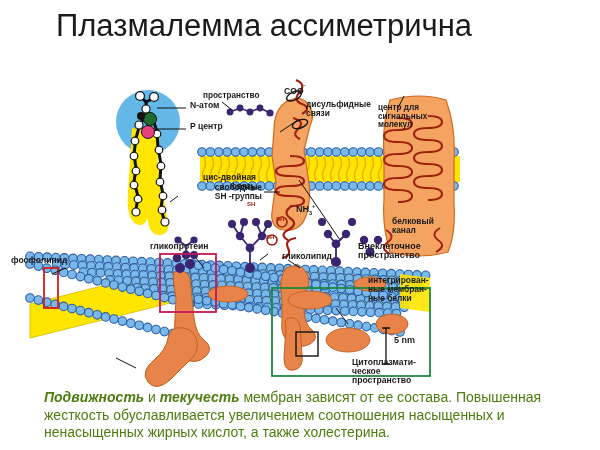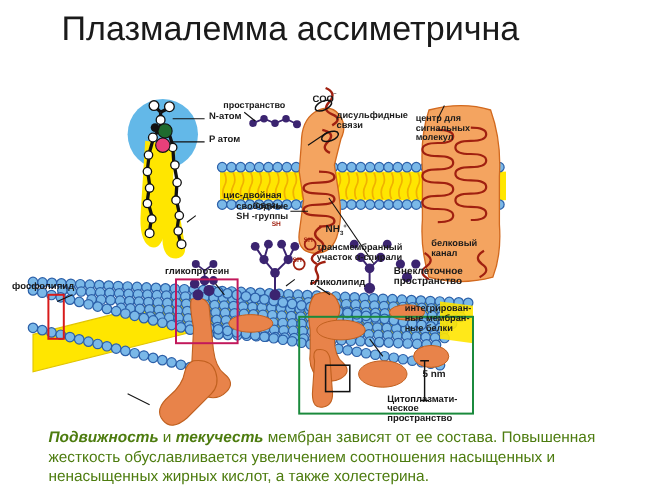--- a/index.html
+++ b/index.html
@@ -659,50 +659,48 @@
     <path d="M66 196 L52 202"></path>
     <path d="M196 186 L204 196"></path>
     <path d="M260 188 L268 182"></path>
     <path d="M288 188 L300 196"></path>
     <path d="M336 236 L348 252"></path>
     <path d="M116 286 L136 296"></path>
   </g>
 </svg>
 
 <div class="lbl" style="left:190px;top:29px;font-size:8.6px;">N-атом</div>
-<div class="lbl" style="left:190px;top:50px;font-size:8.6px;">P атом</div>
+<div class="lbl" style="left:190px;top:50px;font-size:8.6px;">P центр</div>
 <div class="lbl" style="left:182px;top:101px;font-size:8.4px;text-align:right;width:74px;">цис-двойная
 связь</div>
 <div class="lbl" style="left:203px;top:20px;font-size:8.2px;">пространство</div>
 <div class="lbl" style="left:284px;top:14px;font-size:8.6px;"><span>COO</span><sup>‾</sup></div>
 <div class="lbl" style="left:306px;top:28px;font-size:8.4px;">дисульфидные
 связи</div>
 <div class="lbl" style="left:378px;top:10px;font-size:8.2px;margin-top:22px;">центр для
 сигнальных
 молекул</div>
 <div class="lbl" style="left:196px;top:111px;font-size:8.4px;text-align:right;width:66px;">свободные
 SH -группы</div>
 <div class="lbl" style="left:296px;top:132px;font-size:9px;"><span>NH</span><sub>3</sub><sup>+</sup></div>
-<div class="lbl" style="left:288px;top:148px;font-size:8.4px;">трансмембранный
-участок α-спирали</div>
 <div class="lbl" style="left:392px;top:145px;font-size:8.4px;">белковый
 канал</div>
 <div class="lbl" style="left:276px;top:144px;font-size:6px;color:#a02010;">SH</div>
 <div class="lbl" style="left:266px;top:162px;font-size:6px;color:#a02010;">SH</div>
 <div class="lbl" style="left:247px;top:129px;font-size:6px;color:#a02010;">SH</div>
 
 <div class="lbl" style="left:11px;top:184px;font-size:8.6px;">фосфолипид</div>
 <div class="lbl" style="left:150px;top:170px;font-size:8.6px;">гликопротеин</div>
 <div class="lbl" style="left:282px;top:180px;font-size:8.6px;">гликолипид</div>
 <div class="lbl" style="left:358px;top:170px;font-size:9px;">Внеклеточное
 пространство</div>
 <div class="lbl" style="left:368px;top:204px;font-size:8.4px;">интегрирован-
 ные мембран-
 ные белки</div>
-<div class="lbl" style="left:384px;top:264px;font-size:9px;">5 nm</div>
+<div class="lbl" style="left:394px;top:264px;font-size:9px;">5 nm</div>
 <div class="lbl" style="left:352px;top:286px;font-size:8.6px;">Цитоплазмати-
 ческое
 пространство</div>
 </div>
 
 <div class="cap">
   <b>Подвижность</b><span> и </span><b>текучесть</b><span> мембран зависят от ее состава. Повышенная жесткость обуславливается увеличением соотношения насыщенных и ненасыщенных жирных кислот, а также холестерина.</span>
 </div>
 
 </body></html>

